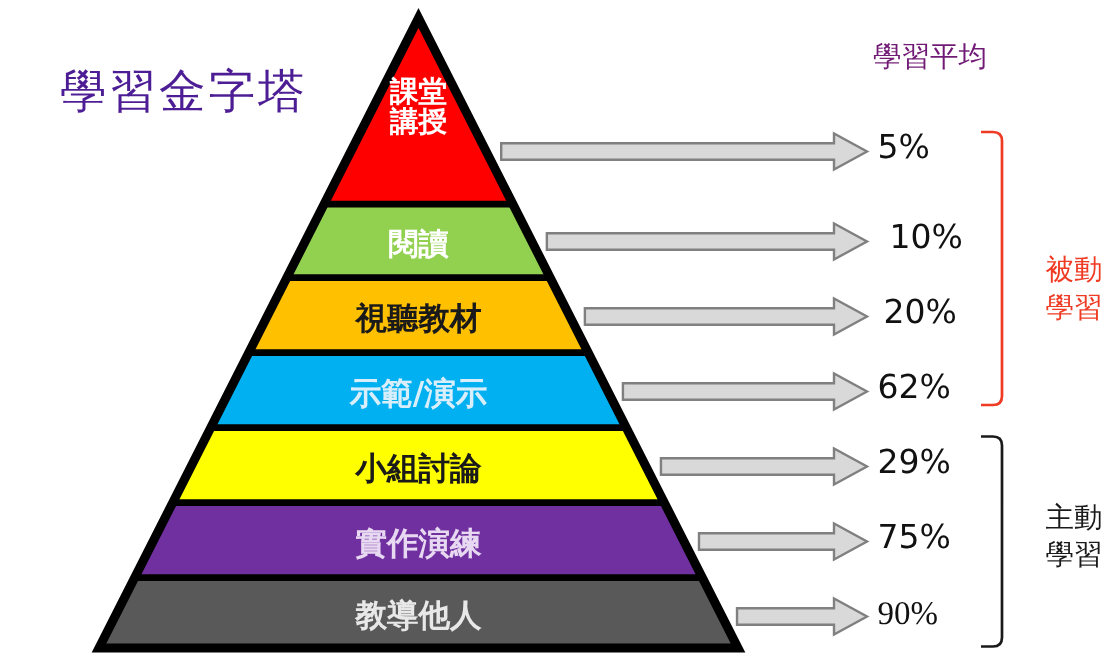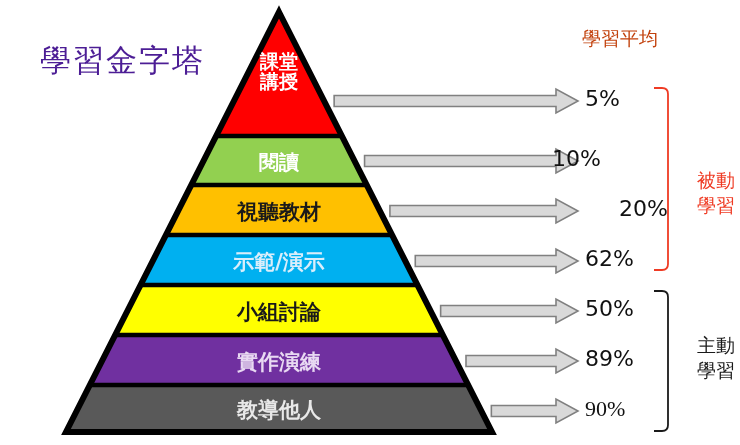--- a/index.html
+++ b/index.html
@@ -30,21 +30,21 @@
 
   
   #col-header {
     position: absolute;
     left: 560px;
     top: 26px;
     width: 120px;
     text-align: center;
     font-size: 19px;
     line-height: 25px;
-    color: #c2410c;
+    color: #701a75;
   }
   #col-header div { white-space: nowrap; }
 
   
   #pyramid-svg {
     position: absolute;
     left: 0;
     top: 0;
     width: 740px;
     height: 445px;
@@ -156,25 +156,25 @@
       <div class="layer-label" style="left: 0px; width: 740px; color: rgb(232, 217, 242); font-size: 21px; top: 347.66px; text-align: center; transform: translateX(-91px);">
         <div>實作演練</div>
       </div>
       <div class="layer-label" style="left: 0px; width: 740px; color: rgb(232, 232, 232); font-size: 21px; top: 396.16px; text-align: center; transform: translateX(-91px);">
         <div>教導他人</div>
       </div>
     </div>
 
   <div id="pct-host">
       <div class="pct" style="left: 585px; top: 86px;">5%</div>
-      <div class="pct" style="left: 552px; top: 146px;">10%</div>
-      <div class="pct" style="left: 619px; top: 196px;">20%</div>
+      <div class="pct" style="left: 593px; top: 146px;">10%</div>
+      <div class="pct" style="left: 589px; top: 196px;">20%</div>
       <div class="pct" style="left: 585px; top: 246px;">62%</div>
-      <div class="pct" style="left: 585px; top: 296px;">50%</div>
-      <div class="pct" style="left: 585px; top: 346px;">89%</div>
+      <div class="pct" style="left: 585px; top: 296px;">29%</div>
+      <div class="pct" style="left: 585px; top: 346px;">75%</div>
       <div class="pct" style="left: 585px; top: 396px; font-family: Liberation Serif, serif;">90%</div>
     </div>
 
   <div class="group-label passive" style="left:676px; top:168px;">
     <div>被動</div>
     <div>學習</div>
   </div>
   <div class="group-label active" style="left:676px; top:333px;">
     <div>主動</div>
     <div>學習</div>

